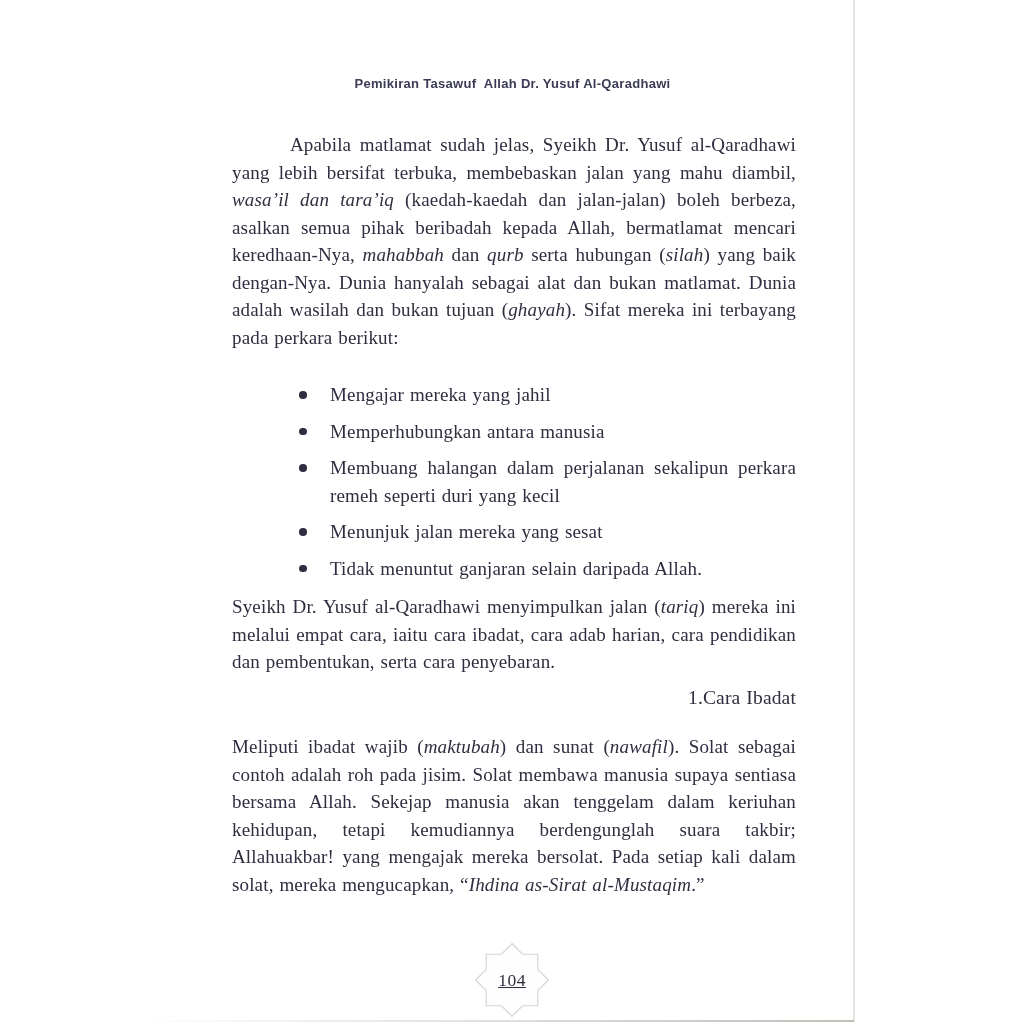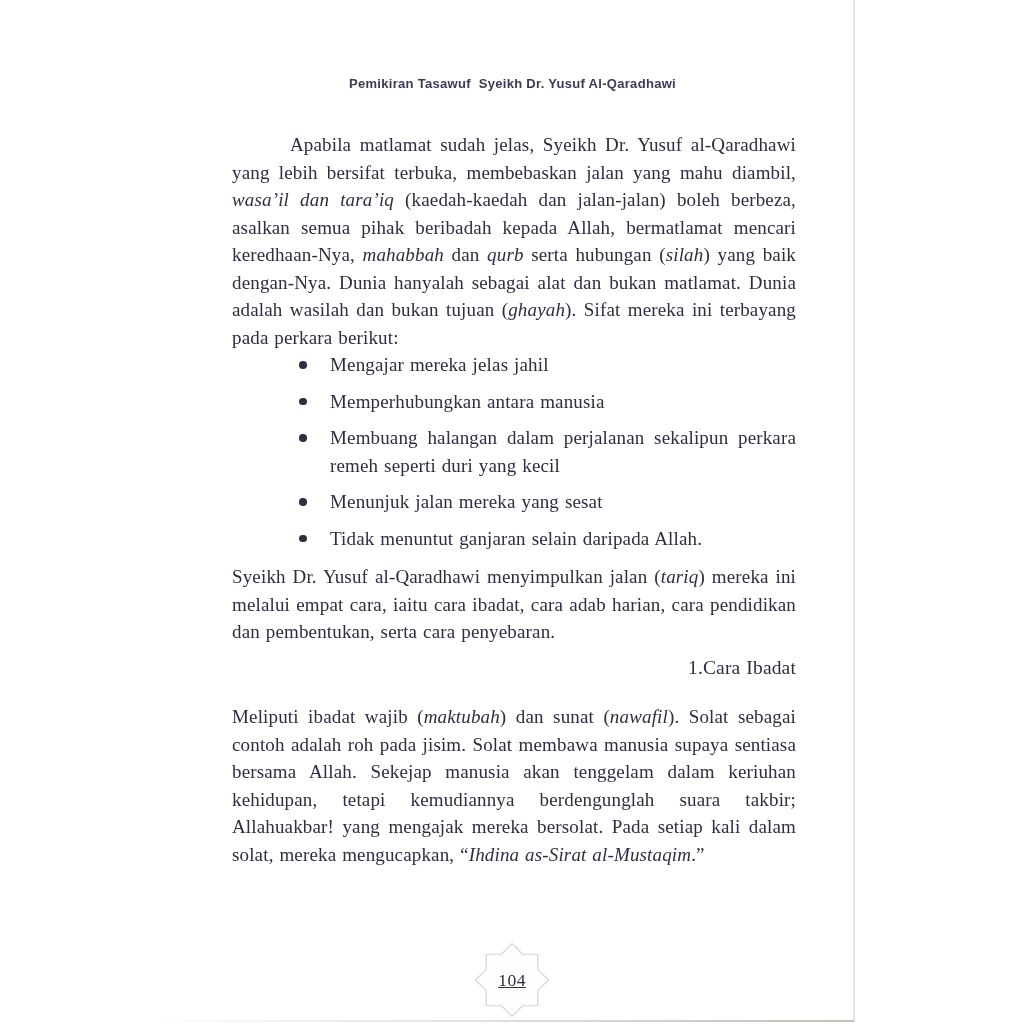--- a/index.html
+++ b/index.html
@@ -25,21 +25,21 @@
   }
   
   .textblock {
     position:absolute; left:232px; top:131px; width:564px;
     font-size:19px; line-height:27.5px;
     text-align:justify;
     letter-spacing:0.15px;
     word-spacing:1px;
   }
   .para { margin:0; }
-  .para.first { text-indent:58px; }
+  .para.first { text-indent:58px; margin-bottom:30px; }
   .para.after-list { margin-top:11px; }
   em { font-style:italic; }
 
   ul.bullet-list {
     list-style:none;
     margin:0 0 4px 0;
     padding:0 0 0 98px;
   }
   ul.bullet-list li {
     position:relative;
@@ -93,28 +93,28 @@
   .page-edge-bottom {
     position:absolute; top:1020px; left:140px; width:714px; height:2px;
     background:linear-gradient(to right, rgba(205,199,193,0), rgba(185,178,171,0.85));
   }
 </style>
 </head>
 <body>
 
 <div class="page" style="--ink: #2e2e40; --header-ink: #3b3b55; --star-outline: #d5d5d5; --edge: #e6e3e0;">
 
-  <div class="running-header">Pemikiran Tasawuf  Syeikh Dr. Yusuf Al-Qaradhawi</div>
+  <div class="running-header">Pemikiran Tasawuf  Allah Dr. Yusuf Al-Qaradhawi</div>
 
   <div class="textblock">
 
     <p class="para first"><span>Apabila matlamat sudah jelas, Syeikh Dr. Yusuf al-Qaradhawi yang lebih bersifat terbuka, membebaskan jalan yang mahu diambil, </span><em>wasa’il dan tara’iq</em><span> (kaedah-kaedah dan jalan-jalan) boleh berbeza, asalkan semua pihak beribadah kepada Allah, bermatlamat mencari keredhaan-Nya, </span><em>mahabbah</em><span> dan </span><em>qurb</em><span> serta hubungan (</span><em>silah</em><span>) yang baik dengan-Nya. Dunia hanyalah sebagai alat dan bukan matlamat. Dunia adalah wasilah dan bukan tujuan (</span><em>ghayah</em><span>). Sifat mereka ini terbayang pada perkara berikut:</span></p>
 
     <ul class="bullet-list">
-        <li>Mengajar mereka jelas jahil</li>
+        <li>Mengajar mereka yang jahil</li>
         <li>Memperhubungkan antara manusia</li>
         <li>Membuang halangan dalam perjalanan sekalipun perkara remeh seperti duri yang kecil</li>
         <li>Menunjuk jalan mereka yang sesat</li>
         <li>Tidak menuntut ganjaran selain daripada Allah.</li>
       </ul>
 
     <p class="para after-list"><span>Syeikh Dr. Yusuf al-Qaradhawi menyimpulkan jalan (</span><em>tariq</em><span>) mereka ini melalui empat cara, iaitu cara ibadat, cara adab harian, cara pendidikan dan pembentukan, serta cara penyebaran.</span></p>
 
     <p class="section-heading">
       <span class="h-num">1.</span><span class="h-label">Cara Ibadat</span>

